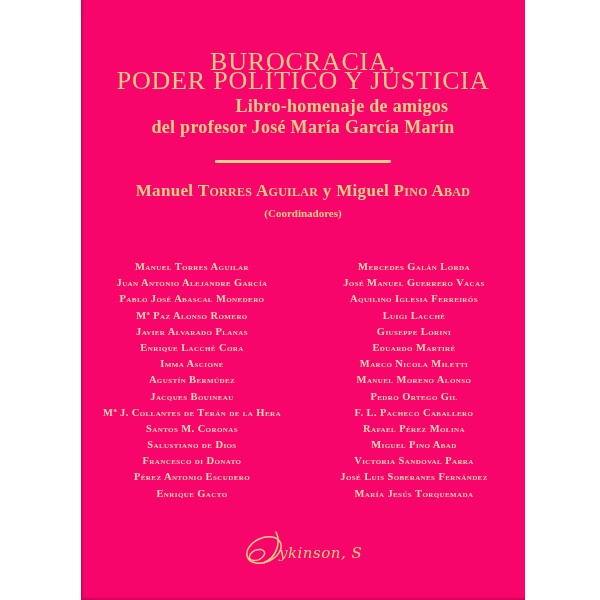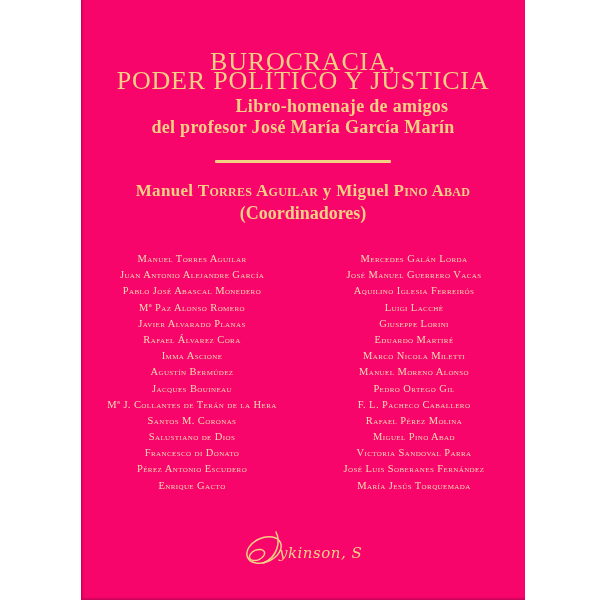--- a/index.html
+++ b/index.html
@@ -50,28 +50,29 @@
     top: 180px;
     font-weight: bold;
     font-size: 17px;
     line-height: 22px;
     color: var(--gold, #f3d084);
     letter-spacing: 0.3px;
   }
   .coord-role {
     top: 204px;
     font-weight: bold;
-    font-size: 18px;
+    font-size: 11px;
     line-height: 18px;
     color: var(--gold, #f3d084);
   }
   .sc { font-variant: small-caps; }
   .columns {
-    top: 251px;
+    top: 259px;
     display: flex;
+    font-weight: bold;
   }
   .col { width: 50%; }
   .name {
     height: 16.2px;
     line-height: 16.2px;
     font-size: 10.5px;
     font-variant: small-caps;
     letter-spacing: 0.4px;
     color: var(--cream, #f1dcb2);
     white-space: nowrap;
@@ -105,21 +106,21 @@
     <div class="abs coord"><span>Manuel </span><span class="sc">Torres Aguilar</span><span> y </span><span>Miguel </span><span class="sc">Pino Abad</span></div>
     <div class="abs coord-role">(Coordinadores)</div>
 
     <div class="abs columns">
       <div class="col">
           <div class="name">Manuel Torres Aguilar</div>
           <div class="name">Juan Antonio Alejandre García</div>
           <div class="name">Pablo José Abascal Monedero</div>
           <div class="name">Mª Paz Alonso Romero</div>
           <div class="name">Javier Alvarado Planas</div>
-          <div class="name">Rafael Álvarez Cora</div>
+          <div class="name">Enrique Lacchè Cora</div>
           <div class="name">Imma Ascione</div>
           <div class="name">Agustín Bermúdez</div>
           <div class="name">Jacques Bouineau</div>
           <div class="name">Mª J. Collantes de Terán de la Hera</div>
           <div class="name">Santos M. Coronas</div>
           <div class="name">Salustiano de Dios</div>
           <div class="name">Francesco di Donato</div>
           <div class="name">Pérez Antonio Escudero</div>
           <div class="name">Enrique Gacto</div>
         </div>

